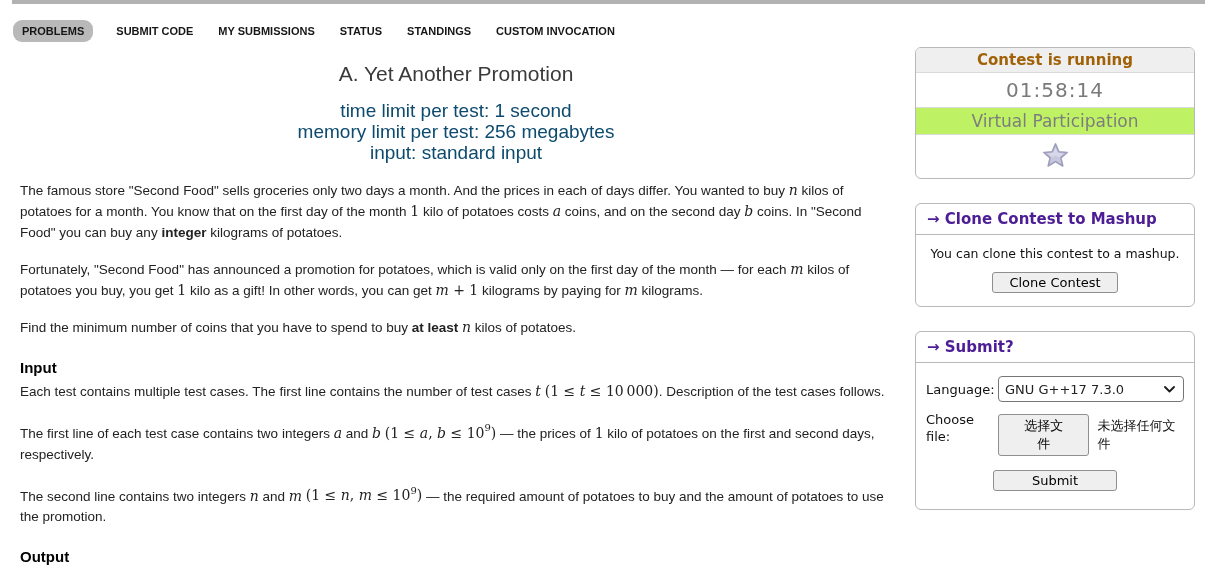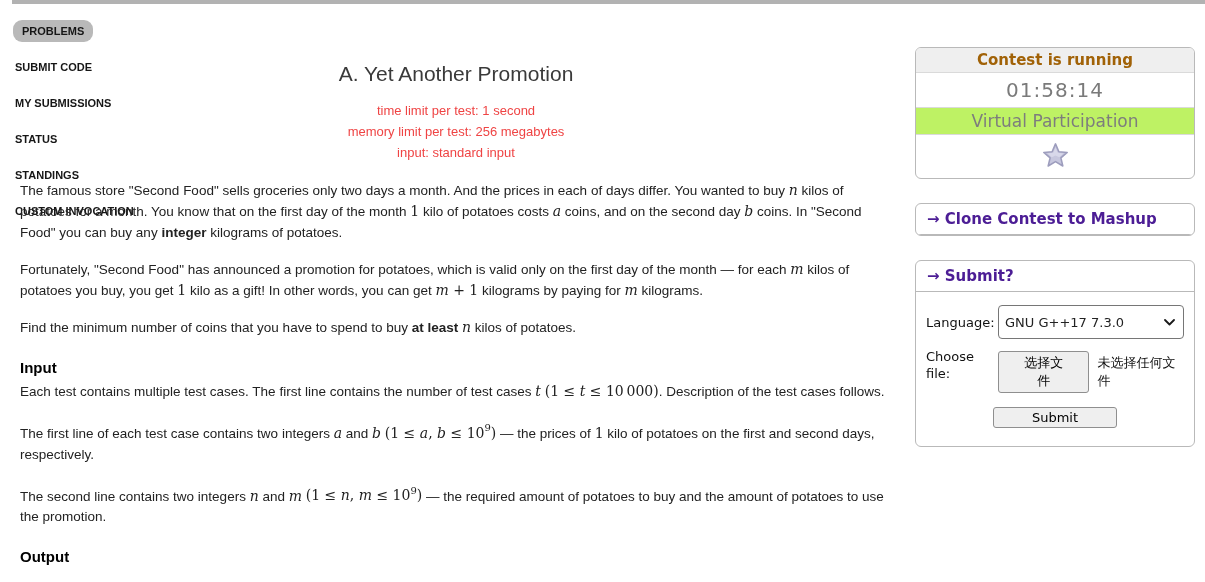--- a/index.html
+++ b/index.html
@@ -6,32 +6,32 @@
   html,body { margin:0; padding:0; }
   body {
     width:1205px; height:582px; position:relative; overflow:hidden;
     background:#ffffff; color:#222;
     font-family:"Liberation Sans", sans-serif;
   }
   
   .topbar { position:absolute; top:0; left:12px; right:0; height:4px; background:#b2b2b2; }
 
   
-  .nav { position:absolute; top:20px; left:13px; display:flex; align-items:flex-start; gap:14px;flex-direction:column; }
+  .nav { position:absolute; top:20px; left:13px; display:flex; align-items:flex-end; gap:21px; }
   .nav-tab {
     font-size:11px; font-weight:bold; color:#161616; cursor:pointer;
     padding:5px 2px; white-space:nowrap; letter-spacing:0px;
   }
   .nav-tab.active { background:#b9b9b9; border-radius:9px; padding:5px 9px; }
 
   
   .main { position:absolute; left:20px; top:56px; width:872px; }
   .problem-header { text-align:center; }
   .problem-title { font-size:21px; font-weight:400; color:#3a3a3a; margin:6px 0 14px; }
-  .limit-line { font-size:13px; line-height:21px; color:#ef4444; }
+  .limit-line { font-size:19px; line-height:21px; color:#0c4a6e; }
   .statement { margin-top:17px; font-size:13.5px; line-height:21px; color:#222; }
   .statement p { margin:0 0 16px 0; }
   .statement h3 { font-size:15px; color:#000; margin:19px 0 3px 0; }
   .math { font-family:"DejaVu Serif","Liberation Serif",serif; font-size:14px; white-space:nowrap; }
   .math i { font-style:italic; }
   .math sup { font-size:10px; position:relative; top:-1px; }
 
   
   .sidebar { position:absolute; left:915px; top:47px; width:280px; font-family:"DejaVu Sans","Liberation Sans",sans-serif; }
   .box { border:1px solid #b9b9b9; border-radius:6px; background:#fff; overflow:hidden; }
@@ -53,21 +53,21 @@
     background:#efefef; border:1px solid #8f8f8f; border-radius:3px;
     font-family:inherit; font-size:13px; color:#000; padding:2px 14px; cursor:pointer;
   }
   .clone-body .btn { margin-top:11px; padding:2px 16px; }
 
   .submit-body { padding:13px 10px 8px; }
   .form-row { display:flex; align-items:center; margin-bottom:9px; }
   .form-row.top { align-items:flex-start; }
   .form-label { width:72px; flex:0 0 72px; font-size:13px; color:#111; line-height:17px; }
   .select {
-    width:187px; height:34px; border:1px solid #767676; border-radius:4px; background:#fff;
+    width:187px; height:26px; border:1px solid #767676; border-radius:4px; background:#fff;
     display:flex; align-items:center; justify-content:space-between;
     padding:0 8px 0 6px; font-size:13px; cursor:pointer;
   }
   .file-widget { display:flex; align-items:center; margin-top:3px; }
   .file-btn { padding:2px 20px; }
   .file-status { font-size:13px; margin-left:8px; color:#111; }
   .submit-row { text-align:center; margin:14px 0 10px; }
   .submit-row .btn { padding:2px 38px; }
 </style>
 </head>
@@ -112,20 +112,24 @@
     <div class="c-row star-row">
       <svg width="27" height="26" viewBox="0 0 24 23">
         <path d="M12 1.6 L15 8.6 L22.4 9.2 L16.8 14.1 L18.5 21.3 L12 17.4 L5.5 21.3 L7.2 14.1 L1.6 9.2 L9 8.6 Z" fill="#c7c7de" stroke="#9d9dbd" stroke-width="1.4" stroke-linejoin="round"></path>
         <path d="M12 4.8 L14 9.6 L19 10.1 L15.2 13.4 L12 11.9 L8.8 13.4 L5 10.1 L10 9.6 Z" fill="#dcdcec" opacity="0.8"></path>
       </svg>
     </div>
   </div>
 
   <div class="box">
     <div class="box-header">→ Clone Contest to Mashup</div>
+    <div class="clone-body">
+      <div>You can clone this contest to a mashup.</div>
+      <button class="btn">Clone Contest</button>
+    </div>
   </div>
 
   <div class="box">
     <div class="box-header">→ Submit?</div>
     <div class="submit-body">
       <div class="form-row">
         <div class="form-label">Language:</div>
         <div class="select">
           <span>GNU G++17 7.3.0</span>
           <svg width="11" height="7" viewBox="0 0 11 7">

